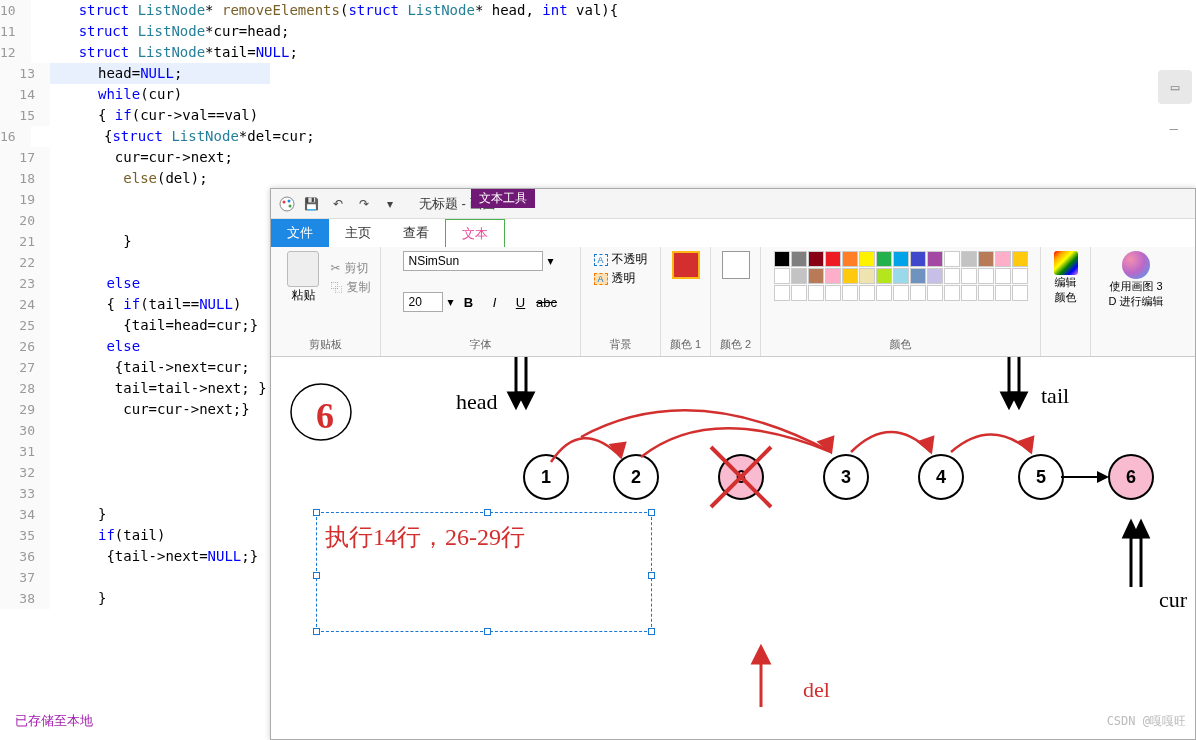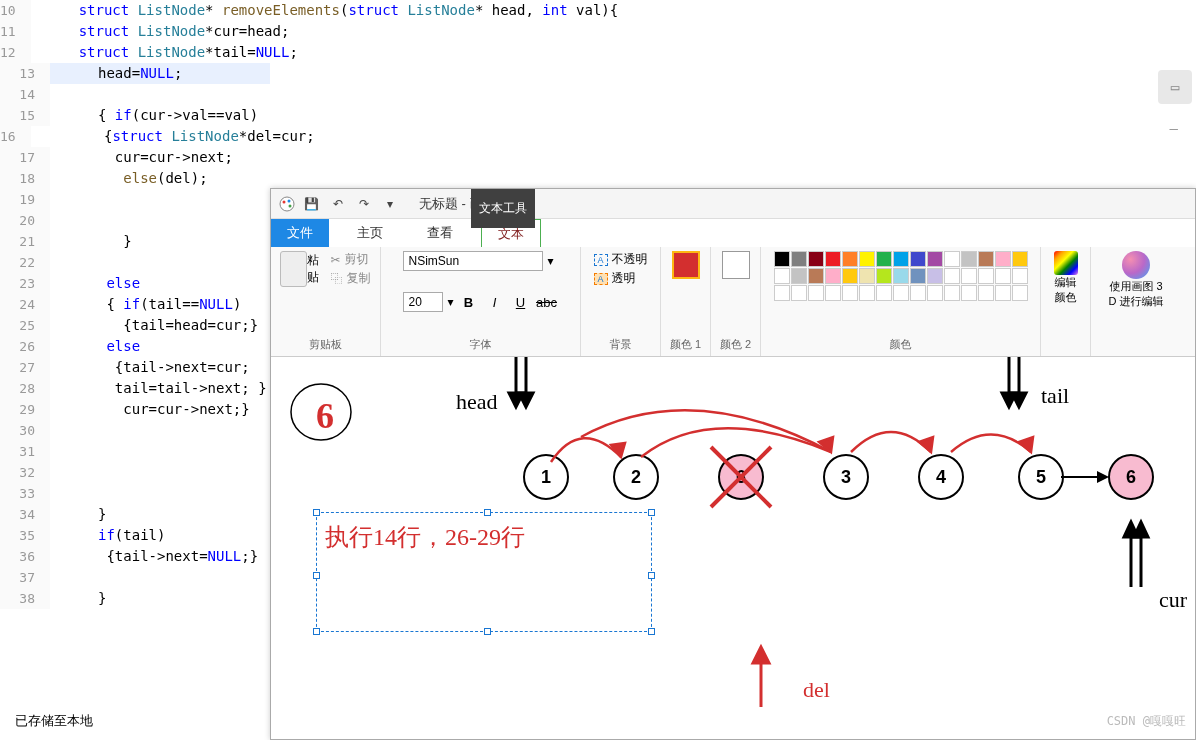--- a/index.html
+++ b/index.html
@@ -6,40 +6,40 @@
 body { font-family: Consolas, monospace; font-size: 14px; background: #fff; width: 1196px; height: 740px; overflow: hidden; position: relative; }
 .editor { position: absolute; top: 0; left: 0; width: 270px; height: 700px; background: #fff; }
 .code-line { display: flex; height: 21px; line-height: 21px; gap: 48px; }
 .gutter { width: 50px; text-align: right; padding-right: 15px; color: #999; font-size: 13px; background: #fafafa; }
 .code { flex: 1; white-space: pre; font-size: 14px; }
 .line-hl { background: #e8f0fe; }
 .kw { color: #0000ff; }
 .type { color: #267f99; }
 .fn { color: #795e26; }
 .null { color: #0000ff; }
-.status-bar { position: absolute; bottom: 10px; left: 15px; color: #000000; font-size: 13px; font-family: "Microsoft YaHei", sans-serif; }
+.status-bar { position: absolute; bottom: 10px; left: 15px; color: #a21caf; font-size: 13px; font-family: "Microsoft YaHei", sans-serif; }
 
 .paint-window { position: absolute; top: 188px; left: 270px; width: 926px; height: 552px; background: #fff; border: 1px solid #aaa; box-shadow: 0 0 6px rgba(0,0,0,0.2); font-family: "Microsoft YaHei", sans-serif; font-size: 12px; }
 .paint-titlebar { height: 30px; display: flex; align-items: center; padding: 0 8px; background: #f5f5f5; border-bottom: 1px solid #ddd; }
 .paint-icon { width: 16px; height: 16px; margin-right: 8px; }
 .qat { display: flex; gap: 8px; align-items: center; }
 .qat-item { width: 18px; height: 18px; display: flex; align-items: center; justify-content: center; color: #444; }
 .paint-title { margin-left: 20px; color: #333; font-size: 13px; }
-.text-tool-tag { position: absolute; top: 0; left: 200px; background: #404040; color: #fff; padding: 11px 8px; font-size: 12px; }
-
-.ribbon-tabs { height: 28px; display: flex; background: #fff; gap: 12px; }
+.text-tool-tag { position: absolute; top: 0; left: 200px; background: #701a75; color: #fff; padding: 1px 8px; font-size: 12px; }
+
+.ribbon-tabs { height: 28px; display: flex; background: #fff; }
 .ribbon-tab { padding: 5px 16px; font-size: 13px; color: #333; cursor: pointer; }
 .ribbon-tab.file { background: #1e88e5; color: #fff; }
-.ribbon-tab.active { border: 1px solid #4caf50; border-bottom: none; color: #7f1d1d; }
+.ribbon-tab.active { border: 1px solid #4caf50; border-bottom: none; color: #ec4899; }
 
 .ribbon { height: 110px; display: flex; border-bottom: 1px solid #ccc; background: #f9f9f9; }
 .ribbon-group { border-right: 1px solid #ddd; padding: 4px 8px; display: flex; flex-direction: column; justify-content: space-between; align-items: center; }
 .rg-label { font-size: 11px; color: #666; text-align: center; margin-top: 8px; }
 .clipboard-main { display: flex; align-items: center; gap: 4px; }
-.paste-btn { display: flex; flex-direction: row; align-items: center; width: 46px; }
+.paste-btn { display: flex; flex-direction: column; align-items: center; width: 46px; text-align: center; }
 .paste-icon { width: 32px; height: 36px; background: #eee; border: 1px solid #bbb; border-radius: 3px; }
 .cut-copy { display: flex; flex-direction: column; gap: 2px; font-size: 12px; }
 .cc-item { display: flex; align-items: center; gap: 4px; color: #888; }
 
 .font-group { display: flex; flex-direction: column; gap: 20px; }
 .font-row { display: flex; gap: 4px; align-items: center; }
 .font-select { border: 1px solid #aaa; padding: 2px 4px; font-size: 12px; background: #fff; }
 .font-name { width: 140px; }
 .font-size { width: 40px; }
 .font-btn { width: 22px; height: 22px; border: 1px solid transparent; display: flex; align-items: center; justify-content: center; font-size: 13px; }
@@ -84,20 +84,21 @@
       <div class="code-line">
         <div class="gutter">12</div>
         <div class="code"><span class="kw">struct</span> <span class="type">ListNode</span>*tail=<span class="null">NULL</span>;</div>
       </div>
       <div class="code-line line-hl">
         <div class="gutter">13</div>
         <div class="code">head=<span class="null">NULL</span>;</div>
       </div>
       <div class="code-line">
         <div class="gutter">14</div>
+        <div class="code"><span class="kw">while</span>(cur)</div>
       </div>
       <div class="code-line">
         <div class="gutter">15</div>
         <div class="code">{ <span class="kw">if</span>(cur-&gt;val==val)</div>
       </div>
       <div class="code-line">
         <div class="gutter">16</div>
         <div class="code">   {<span class="kw">struct</span> <span class="type">ListNode</span>*del=cur;</div>
       </div>
       <div class="code-line">

